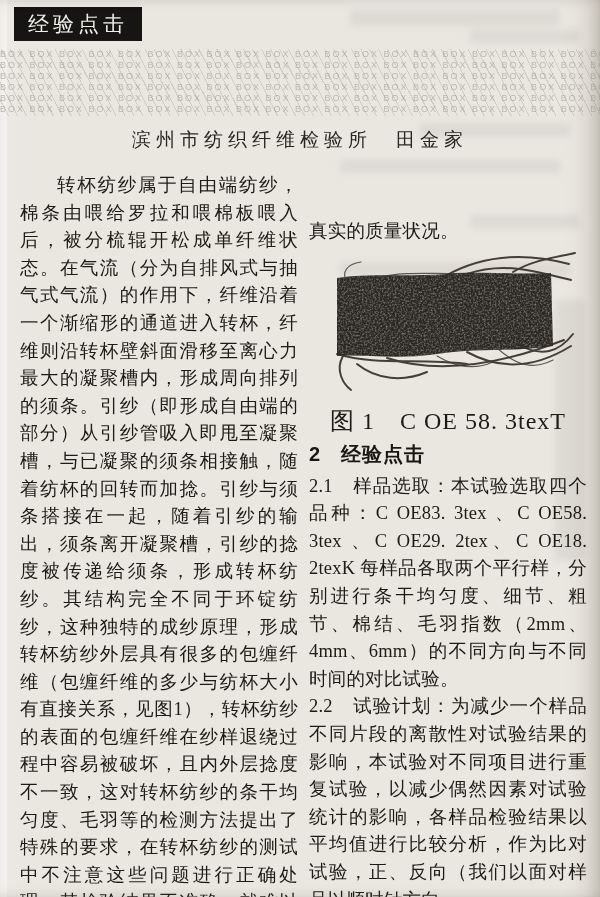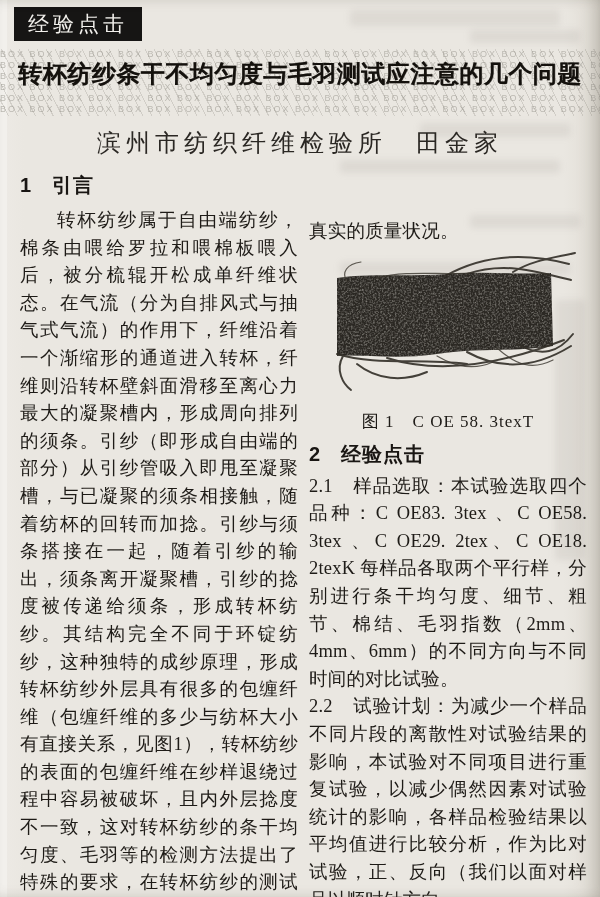--- a/index.html
+++ b/index.html
@@ -27,39 +27,39 @@
   .pattern-row{white-space:nowrap;font-family:"Liberation Sans","DejaVu Sans",sans-serif;
     font-size:9px;line-height:11px;color:#b4b1aa;letter-spacing:2px;opacity:.85;}
   .pattern-overlay{position:absolute;inset:0;
     background:repeating-linear-gradient(63deg,transparent 0 7px,rgba(150,146,138,.30) 7px 8px);}
   .main-title{position:absolute;left:8px;right:8px;top:58px;text-align:center;
     font-size:24px;font-weight:bold;color:#14110d;letter-spacing:0.5px;
     text-shadow:0.4px 0.4px 0 rgba(20,17,13,.55);}
 
   
   .author{position:absolute;left:0;top:127px;width:600px;text-align:center;
-    font-size:24px;letter-spacing:5px;color:#2a2723;}
+    font-size:19px;letter-spacing:5px;color:#2a2723;}
 
   
   .col{position:absolute;width:278px;text-align:justify;
     font-size:18.5px;line-height:27.6px;letter-spacing:0.2px;color:#1e1b17;}
   .col-left{left:20px;top:172px;height:725px;overflow:hidden;}
   .col-right{left:309px;top:218px;height:692px;overflow:hidden;}
   .sec-heading{font-family:"Liberation Sans","DejaVu Sans",sans-serif;
     font-weight:bold;font-size:20px;line-height:26px;color:#191613;
     text-align:left;letter-spacing:1px;margin:0 0 9px 0;}
   .sec-heading .sec-num{display:inline-block;min-width:14px;}
   .sec-heading .sec-gap{display:inline-block;width:18px;}
   p{margin:0;}
   .indent{text-indent:2em;}
 
   
   .figure{width:262px;margin:2px auto 0 auto;}
   .figure svg{display:block;}
-  .caption{text-align:center;font-size:17px;line-height:25px;letter-spacing:1px;
+  .caption{text-align:center;font-size:24px;line-height:25px;letter-spacing:1px;
     color:#1e1b17;margin:3px 0 7px 0;text-indent:0;}
   .heading2{margin:0 0 6px 0;}
 
   
   .smudge{position:absolute;background:rgba(158,152,140,.16);filter:blur(3px);
     border-radius:4px;pointer-events:none;}
 </style>
 </head>
 <body>
 
@@ -80,28 +80,24 @@
   <div class="title-band">
       <div class="pattern-row">BOX BOX BOX BOX BOX BOX BOX BOX BOX BOX BOX BOX BOX BOX BOX BOX BOX BOX BOX BOX BOX BOX BOX BOX BOX BOX BOX BOX BOX BOX BOX BOX BOX BOX BOX BOX BOX BOX BOX BOX </div>
       <div class="pattern-row">BOX BOX BOX BOX BOX BOX BOX BOX BOX BOX BOX BOX BOX BOX BOX BOX BOX BOX BOX BOX BOX BOX BOX BOX BOX BOX BOX BOX BOX BOX BOX BOX BOX BOX BOX BOX BOX BOX BOX BOX </div>
       <div class="pattern-row">BOX BOX BOX BOX BOX BOX BOX BOX BOX BOX BOX BOX BOX BOX BOX BOX BOX BOX BOX BOX BOX BOX BOX BOX BOX BOX BOX BOX BOX BOX BOX BOX BOX BOX BOX BOX BOX BOX BOX BOX </div>
       <div class="pattern-row">BOX BOX BOX BOX BOX BOX BOX BOX BOX BOX BOX BOX BOX BOX BOX BOX BOX BOX BOX BOX BOX BOX BOX BOX BOX BOX BOX BOX BOX BOX BOX BOX BOX BOX BOX BOX BOX BOX BOX BOX </div>
       <div class="pattern-row">BOX BOX BOX BOX BOX BOX BOX BOX BOX BOX BOX BOX BOX BOX BOX BOX BOX BOX BOX BOX BOX BOX BOX BOX BOX BOX BOX BOX BOX BOX BOX BOX BOX BOX BOX BOX BOX BOX BOX BOX </div>
       <div class="pattern-row">BOX BOX BOX BOX BOX BOX BOX BOX BOX BOX BOX BOX BOX BOX BOX BOX BOX BOX BOX BOX BOX BOX BOX BOX BOX BOX BOX BOX BOX BOX BOX BOX BOX BOX BOX BOX BOX BOX BOX BOX </div>
     <div class="pattern-overlay"></div>
   </div>
 
-  <div class="main-title">转杯纺纱条干不均匀度与毛羽测试应注意的几个问题</div>
 
   <div class="author">滨州市纺织纤维检验所　田金家</div>
 
   <div class="col col-left">
-    <div class="sec-heading">
-      <span class="sec-num">1</span><span class="sec-gap"></span><span>引言</span>
-    </div>
     <p class="indent">转杯纺纱属于自由端纺纱，棉条由喂给罗拉和喂棉板喂入后，被分梳辊开松成单纤维状态。在气流（分为自排风式与抽气式气流）的作用下，纤维沿着一个渐缩形的通道进入转杯，纤维则沿转杯壁斜面滑移至离心力最大的凝聚槽内，形成周向排列的须条。引纱（即形成自由端的部分）从引纱管吸入即甩至凝聚槽，与已凝聚的须条相接触，随着纺杯的回转而加捻。引纱与须条搭接在一起，随着引纱的输出，须条离开凝聚槽，引纱的捻度被传递给须条，形成转杯纺纱。其结构完全不同于环锭纺纱，这种独特的成纱原理，形成转杯纺纱外层具有很多的包缠纤维（包缠纤维的多少与纺杯大小有直接关系，见图1），转杯纺纱的表面的包缠纤维在纱样退绕过程中容易被破坏，且内外层捻度不一致，这对转杯纺纱的条干均匀度、毛羽等的检测方法提出了特殊的要求，在转杯纺纱的测试中不注意这些问题进行正确处理，其检验结果不准确，就难以准确地反映转杯纺纱的</p>
   </div>
 
   <div class="col col-right">
     <p>真实的质量状况。</p>
 
     <div class="figure">
       <svg width="262" height="158" viewBox="0 0 262 158">
         <defs>
           <filter id="grainF" x="-5%" y="-5%" width="110%" height="110%">

